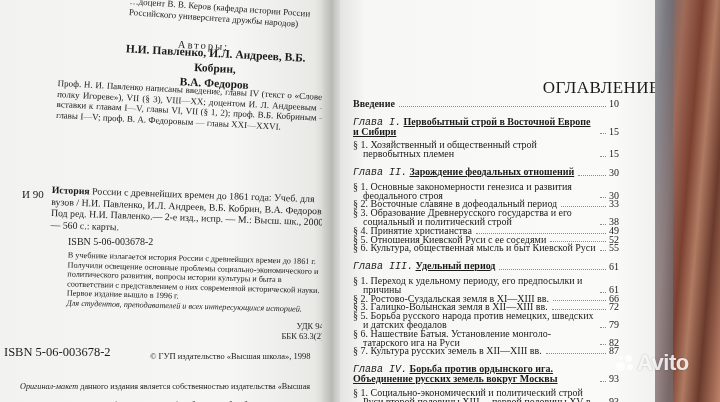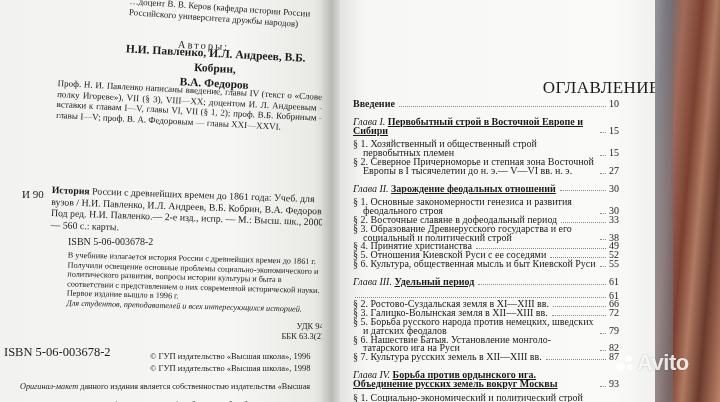--- a/index.html
+++ b/index.html
@@ -80,21 +80,21 @@
   .toc-title {
     position: absolute; left: 0; top: 78px; width: 320px; text-align: right;
     font-size: 17px; letter-spacing: 0.5px;
   }
   .toc { position: absolute; left: 13px; top: 100px; width: 270px; font-size: 10px; line-height: 8.8px; }
   .toc-row { display: flex; align-items: flex-end; position: relative; }
   .toc-row .txt { flex: 0 1 auto; padding-right: 2px; }
   .toc-row .dots { flex: 1 1 auto; border-bottom: 1px dotted #8a8a8a; margin: 0 3px 2px 2px; min-width: 6px; }
   .toc-row .pg { width: 14px; flex: 0 0 14px; }
   .toc .chapter { margin-top: 9px; }
-  .toc .chapter .lbl { font-style: italic; }
+  .toc .chapter .lbl { font-style: italic; font-family: Liberation Mono, monospace; }
   .toc .chapter .name { font-weight: bold; text-decoration: underline; }
   .toc .section { padding-left: 0; }
   .toc .section .txt { padding-left: 10px; text-indent: -10px; }
   .toc .gap { height: 5px; }
   .toc .intro .txt { font-weight: bold; }
 
   .watermark {
     position: absolute; left: 616px; top: 350px; font-family: "Liberation Sans", sans-serif;
     font-size: 22px; font-weight: bold; color: rgba(255,255,255,0.85);
     text-shadow: 0 0 2px rgba(0,0,0,0.25); letter-spacing: -0.5px;
@@ -127,21 +127,20 @@
       <div class="audience">Для студентов, преподавателей и всех интересующихся историей.</div>
     </div>
 
     <div class="udk">
       <div>УДК 947</div>
       <div>ББК 63.3(2)4</div>
     </div>
 
     <div class="isbn-big">ISBN 5-06-003678-2</div>
     <div class="copyright">
-      <div>© ГУП издательство «Высшая школа», 1996</div>
       <div>© ГУП издательство «Высшая школа», 1998</div>
     </div>
     <div class="original-note"><i>Оригинал-макет</i><span> данного издания является собственностью издательства «Высшая школа» и его репродуцирование (воспроизведение) любым способом без</span></div>
   </div>
 </div>
 
 <div class="gutter"></div>
 
 <div class="page-right">
   <div class="toc-title">ОГЛАВЛЕНИЕ</div>
@@ -156,25 +155,20 @@
       <span class="txt"><span class="lbl">Глава I.</span> <span class="name">Первобытный строй в Восточной Европе и Сибири</span></span>
         <span class="dots"></span>
         <span class="pg">15</span>
     </div>
     <div class="gap"></div>
     <div class="toc-row section">
         <span class="txt">§ 1. Хозяйственный и общественный строй первобытных племен</span>
         <span class="dots"></span>
         <span class="pg">15</span>
       </div>
-    <div class="toc-row section">
-        <span class="txt">§ 2. Северное Причерноморье и степная зона Восточной Европы в I тысячелетии до н. э.— V—VI вв. н. э.</span>
-        <span class="dots"></span>
-        <span class="pg">27</span>
-      </div>
 
     <div class="toc-row chapter">
       <span class="txt"><span class="lbl">Глава II.</span> <span class="name">Зарождение феодальных отношений</span></span>
         <span class="dots"></span>
         <span class="pg">30</span>
     </div>
     <div class="gap"></div>
     <div class="toc-row section">
         <span class="txt">§ 1. Основные закономерности генезиса и развития феодального строя</span>
         <span class="dots"></span>
@@ -206,20 +200,21 @@
         <span class="pg">55</span>
       </div>
 
     <div class="toc-row chapter">
       <span class="txt"><span class="lbl">Глава III.</span> <span class="name">Удельный период</span></span>
         <span class="dots"></span>
         <span class="pg">61</span>
     </div>
     <div class="gap"></div>
     <div class="toc-row section">
+        <span class="txt">§ 1. Переход к удельному периоду, его предпосылки и причины</span>
         <span class="dots"></span>
         <span class="pg">61</span>
       </div>
     <div class="toc-row section">
         <span class="txt">§ 2. Ростово-Суздальская земля в XI—XIII вв.</span>
         <span class="dots"></span>
         <span class="pg">66</span>
       </div>
     <div class="toc-row section">
         <span class="txt">§ 3. Галицко-Волынская земля в XII—XIII вв.</span>

